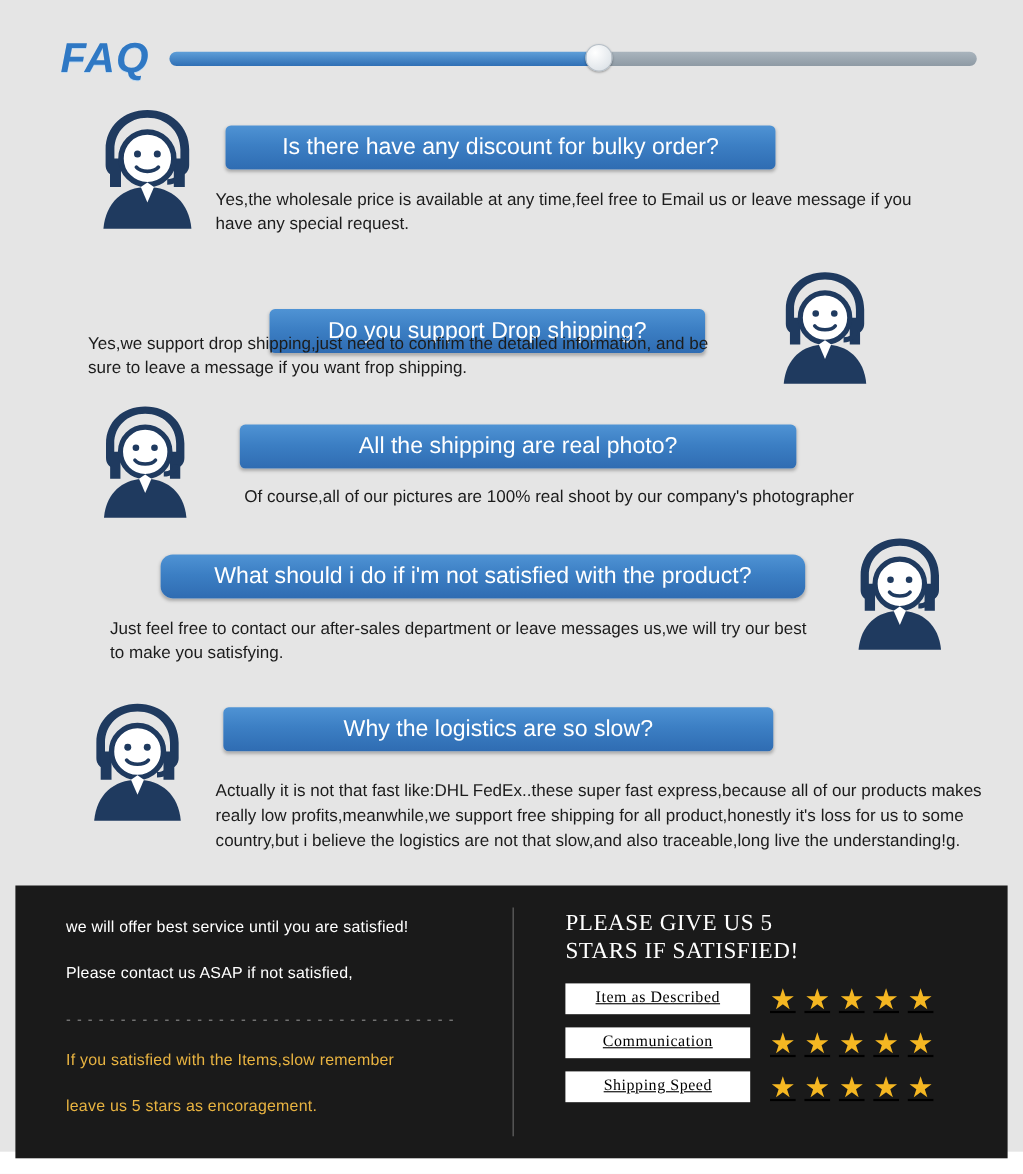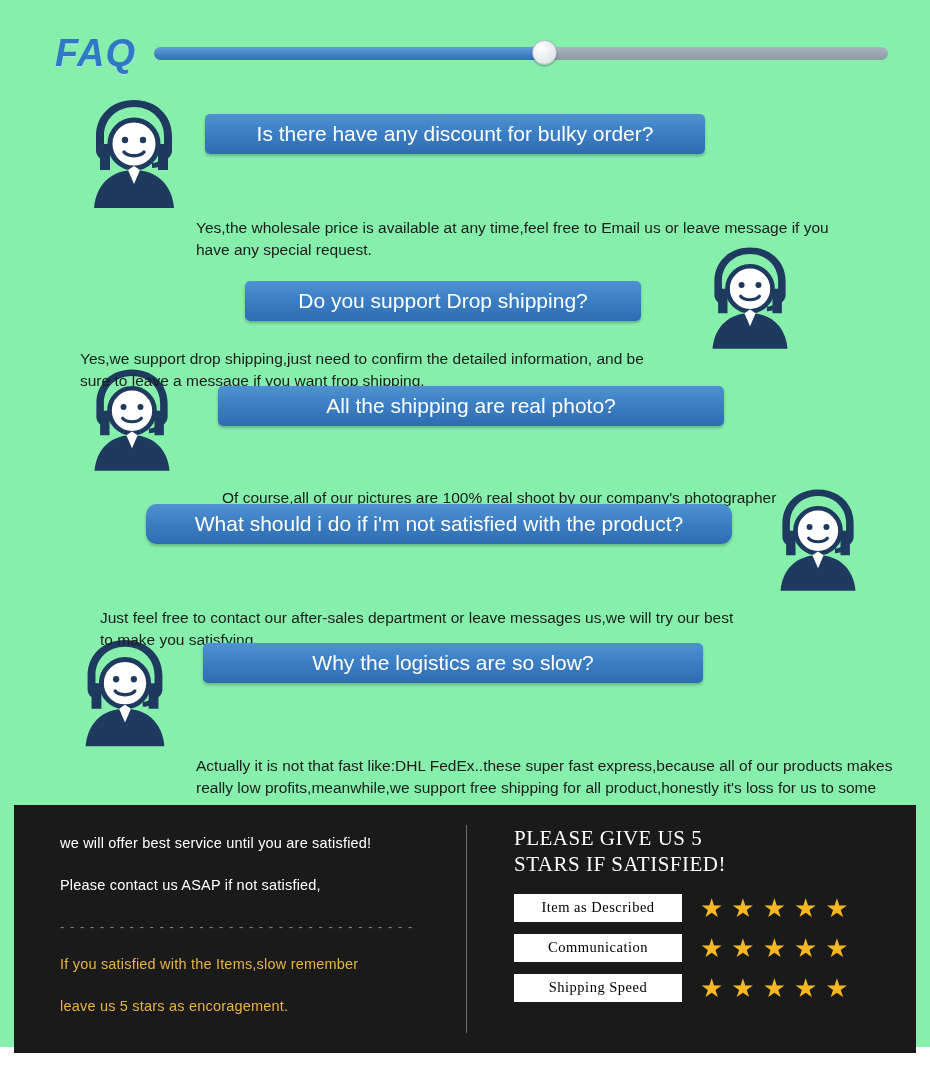--- a/index.html
+++ b/index.html
@@ -7,21 +7,21 @@
     width: 930px;
     height: 1067px;
     background: #ffffff;
     font-family: "Liberation Sans", sans-serif;
     overflow: hidden;
   }
   .page {
     position: relative;
     width: 930px;
     height: 1047px;
-    background: #86efac;
+    background: #e5e5e5;
   }
 
   
   .faq-header {
     position: absolute;
     left: 0; top: 22px;
     width: 930px; height: 62px;
     display: flex;
     align-items: center;
   }
@@ -86,21 +86,20 @@
     box-shadow: 0 2px 3px rgba(0,0,0,.25);
     white-space: nowrap;
   }
 
   
   .ans {
     position: absolute;
     color: #1c1c1c;
     font-size: 15.5px;
     line-height: 1.45;
-    margin-top: 46px;
   }
   .ans.center { }
 
   
   .bottom {
     position: absolute;
     left: 14px;
     top: 805px;
     width: 902px;
     height: 248px;
@@ -140,21 +139,21 @@
     padding: 20px 0 0 48px;
     position: relative;
   }
   .bigline {
     color: #ffffff;
     font-size: 21px;
     letter-spacing: .5px;
     line-height: 1.25;
     font-family: Liberation Serif, serif;
   }
-  .rate-rows { margin-top: 16px; }
+  .rate-rows { margin-top: 16px; text-decoration: underline; }
   .rate-row {
     display: flex;
     align-items: center;
     margin-bottom: 12px;
   }
   .rate-label {
     width: 168px;
     height: 28px;
     background: #ffffff;
     color: #000000;

